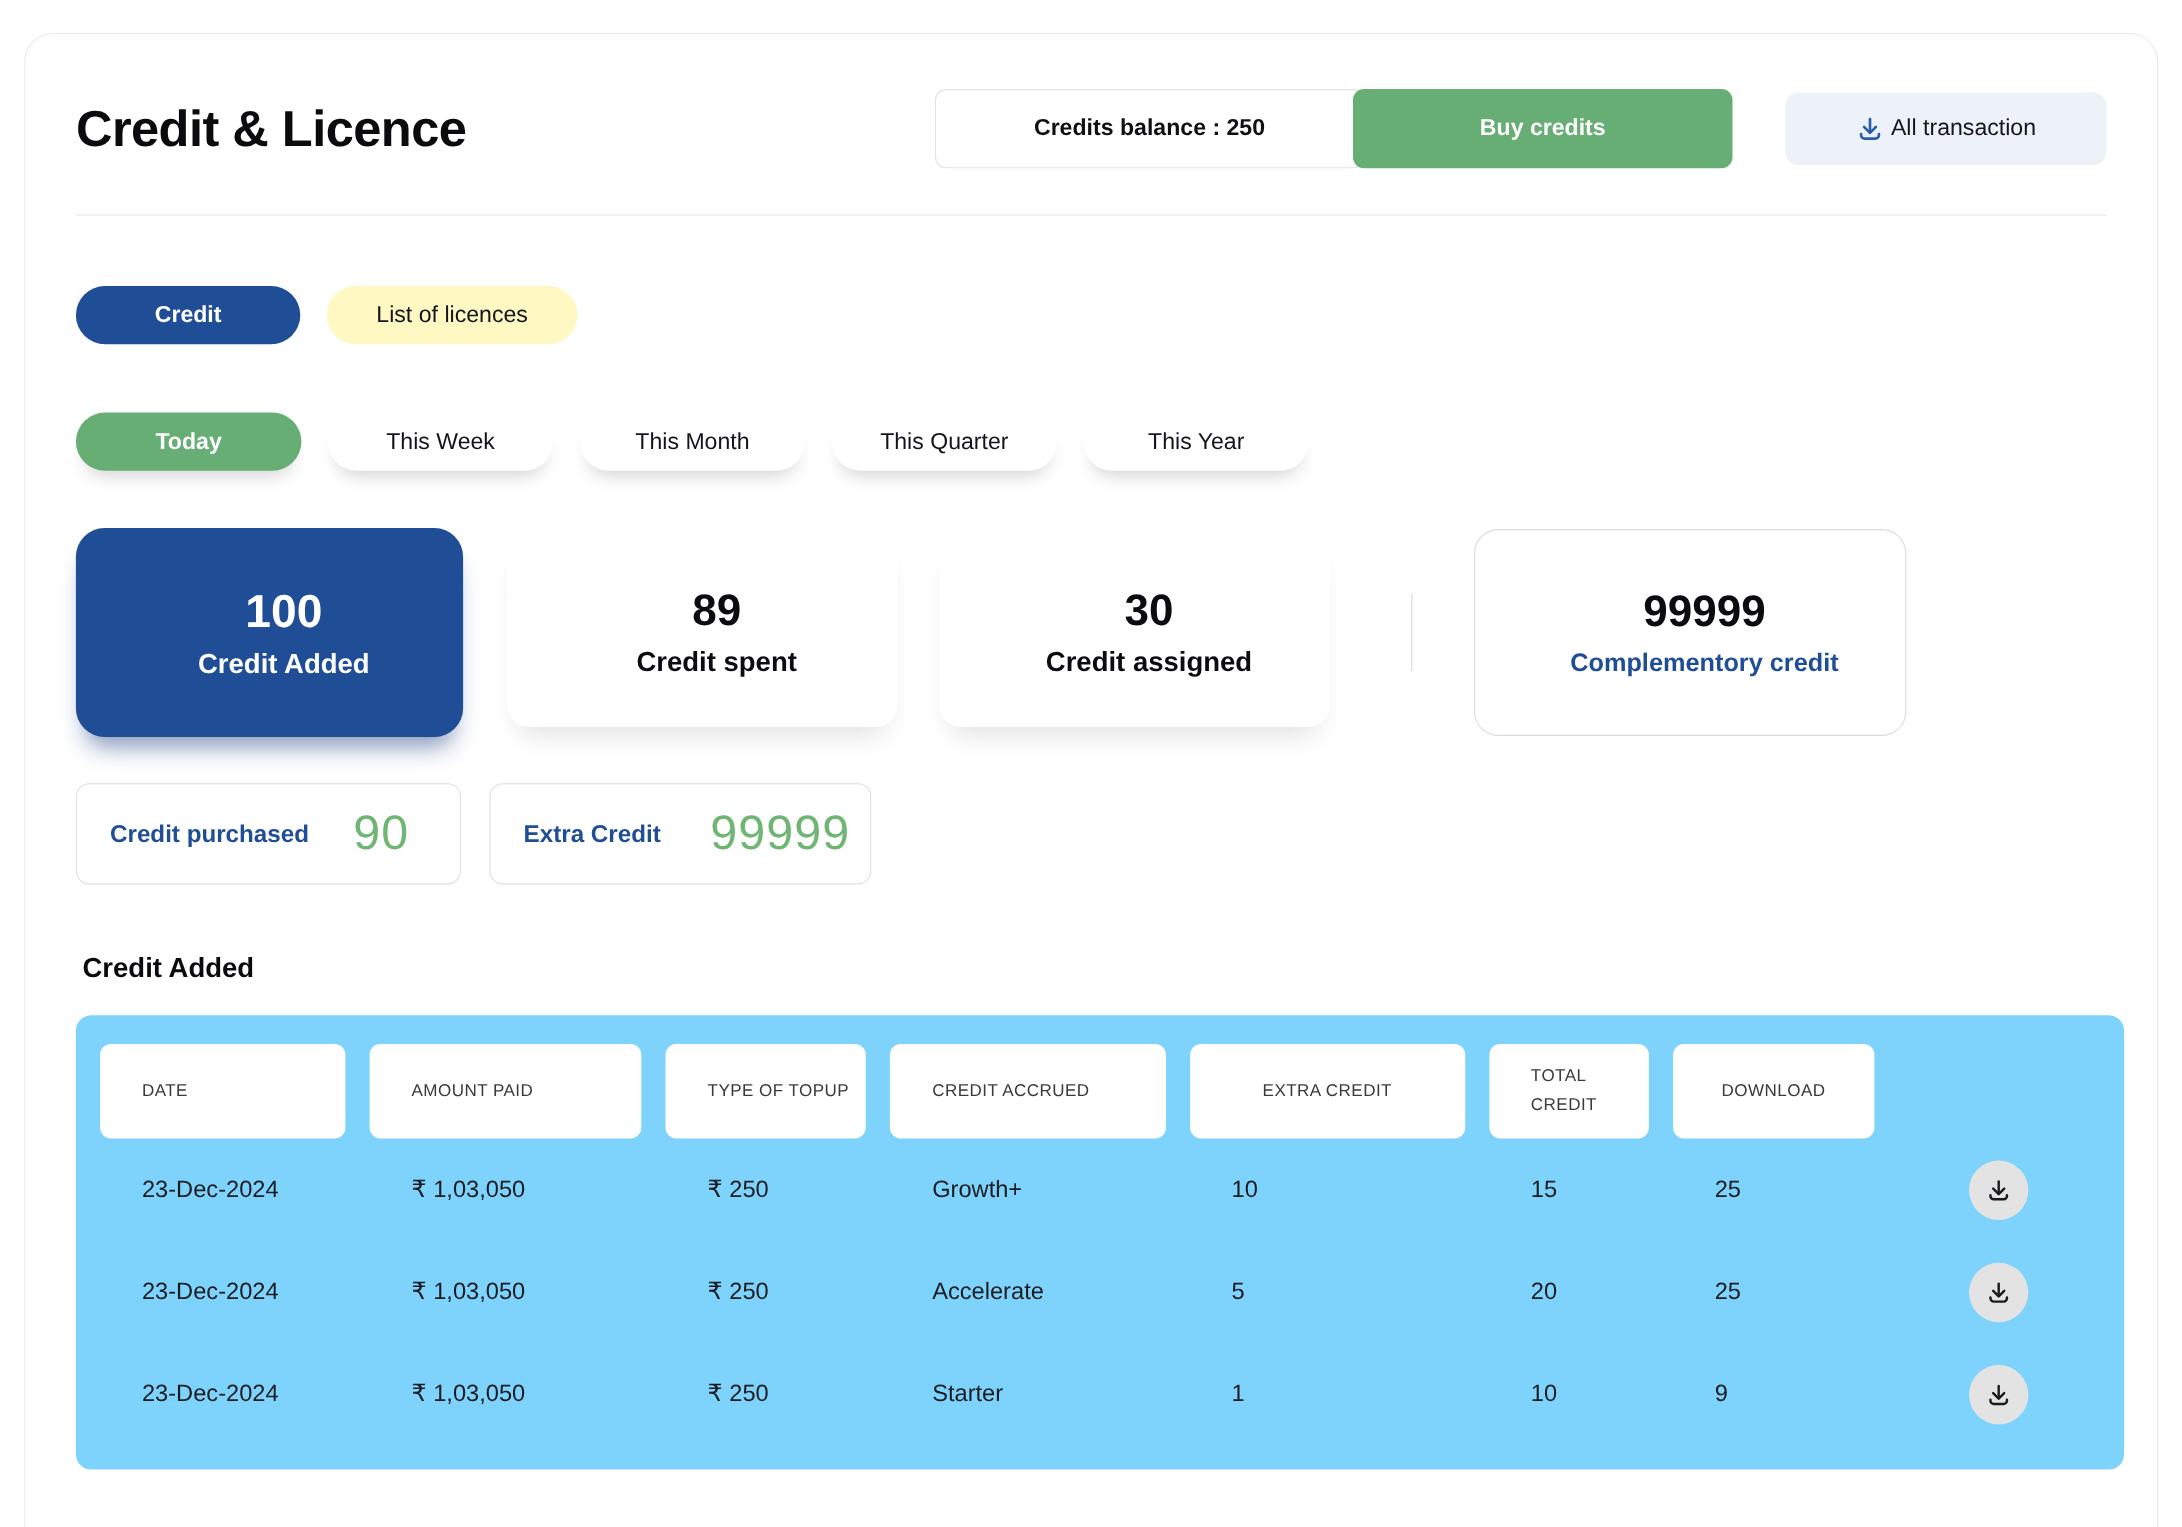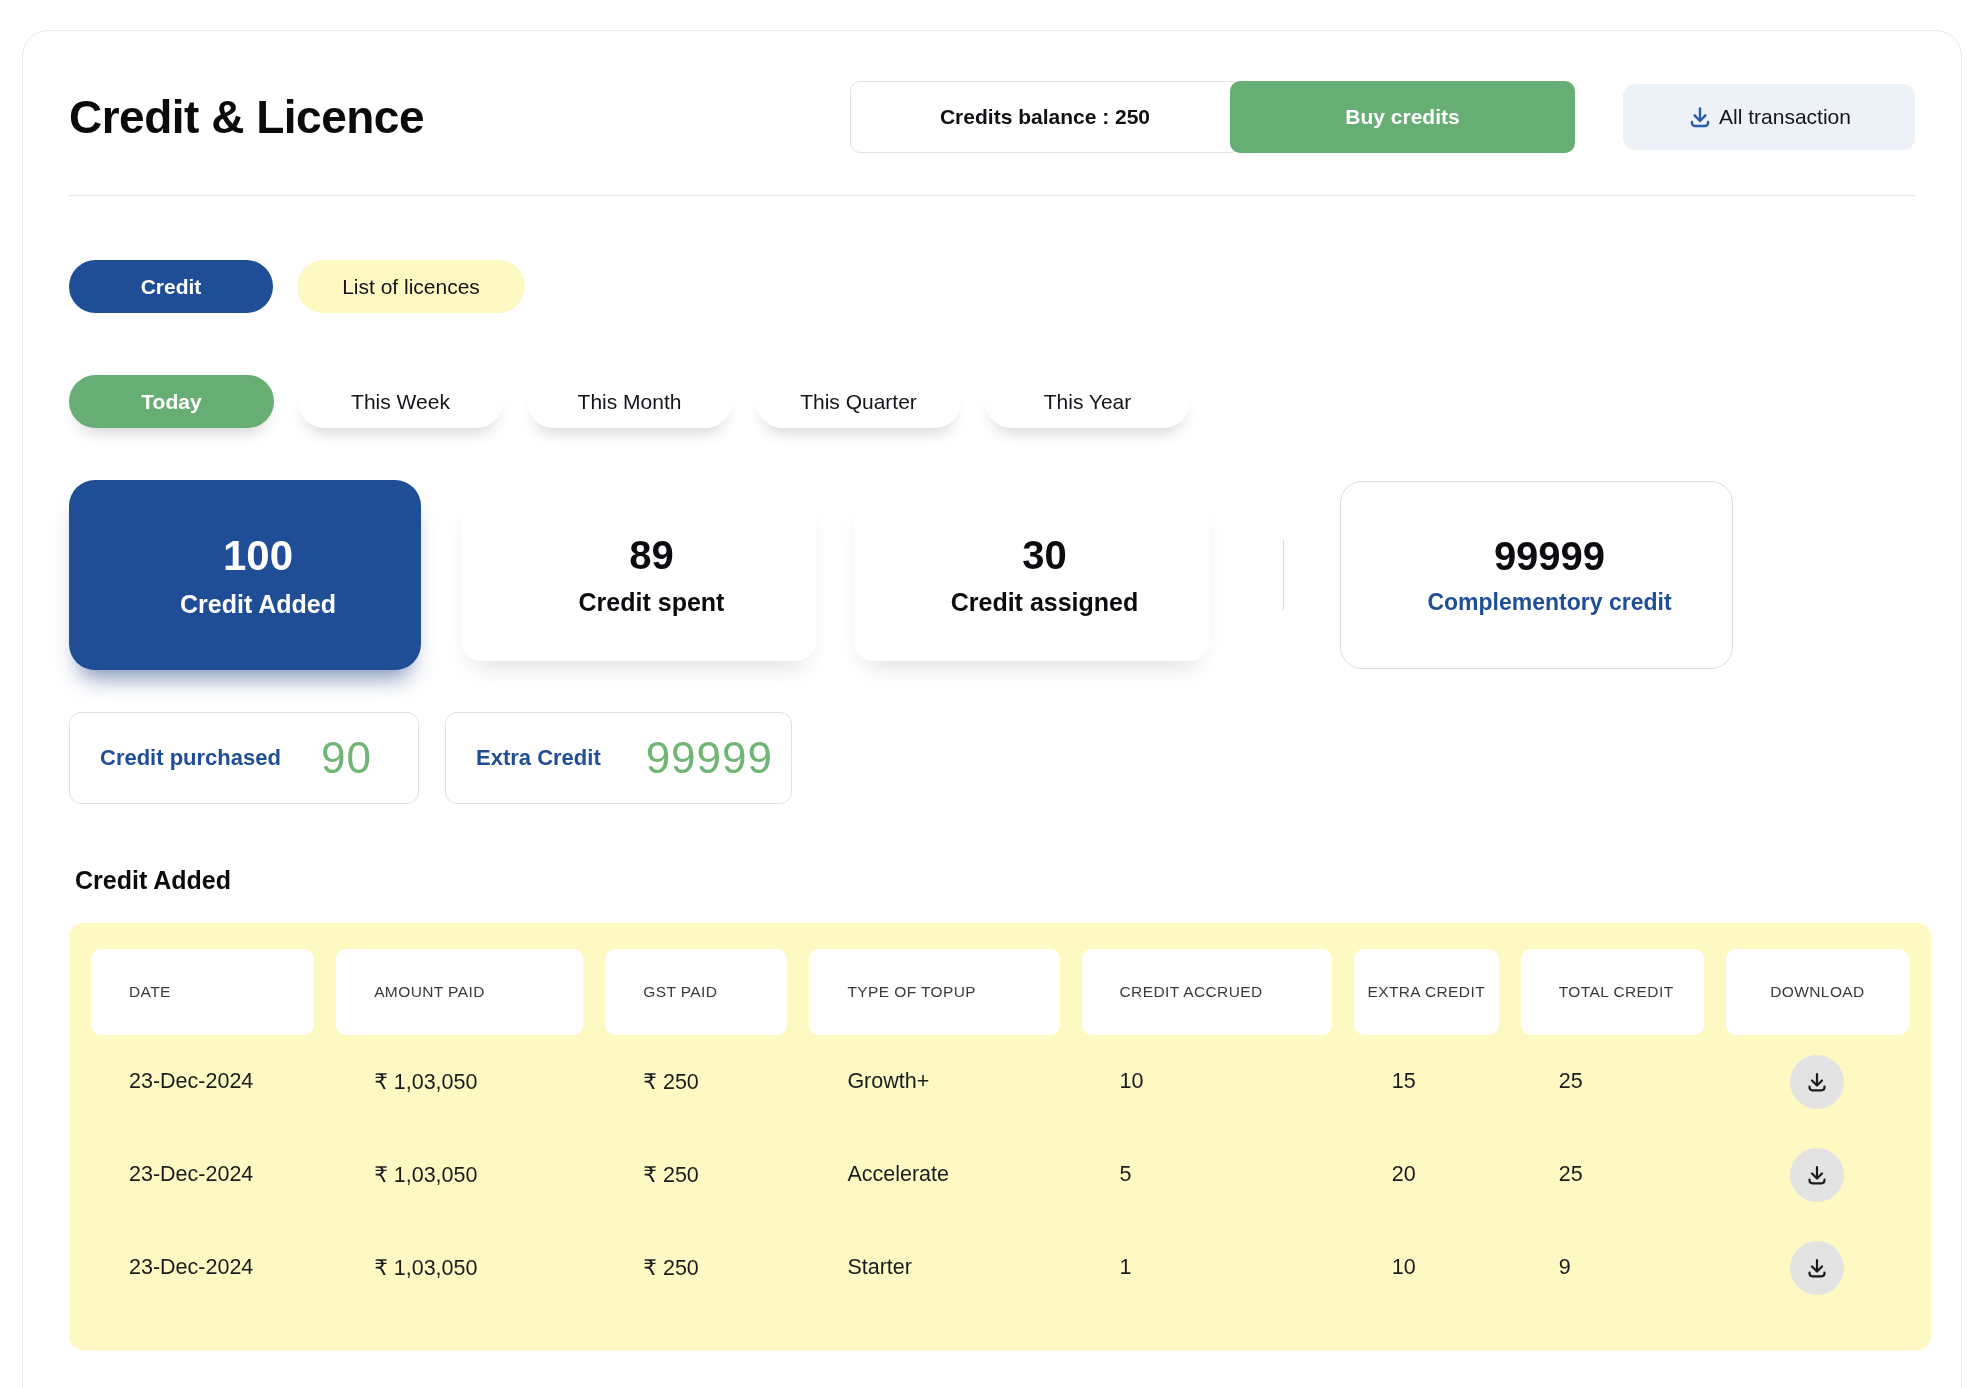--- a/index.html
+++ b/index.html
@@ -64,22 +64,22 @@
   .subcards-row { display:flex; gap:26px; margin-top:42px; }
   .sub-card { height:92px; background:#fff; border:1px solid #e0e0e0; border-radius:12px;
     display:flex; align-items:center; justify-content:space-between; }
   .sub-card.first { width:350px; padding:0 46px 0 30px; }
   .sub-card.second { width:347px; padding:0 18px 0 30px; }
   .sub-label { font-size:22px; font-weight:700; color:#1F4E96; }
   .sub-value { font-size:44px; font-weight:500; color:#6FB574; letter-spacing:1px; }
 
   
   .section-title { font-size:25px; font-weight:700; color:#0b0b0e; margin:62px 0 0 6px; }
-  .credit-table { margin-top:28px; width:1862px; background:#fef9c3; border-radius:14px;
-    padding:26px 22px 36px 22px; }
+  .credit-table { margin-top:28px; width:1862px; background:#7dd3fc; border-radius:14px;
+    padding:26px 22px 22px 22px; }
   .tgrid { display:grid; grid-template-columns:223fr 247fr 182fr 250fr 250fr 145fr 183fr 183fr;
     column-gap:22px; align-items:center; }
   .th-cell { background:#fff; border-radius:10px; min-height:86px; display:flex;
     align-items:center; padding:14px 10px 14px 38px; font-size:15.5px; font-weight:500;
     letter-spacing:.4px; color:#3a3a3a; text-transform:uppercase; line-height:1.65; }
   .th-cell.center { justify-content:center; padding-left:10px; text-align:center; }
   .t-row { height:93px; }
   .t-row:first-of-type { margin-top:14px; }
   .td-cell { padding-left:38px; font-size:21.5px; color:#1b1b1f; }
   .td-dl { display:flex; justify-content:center; padding-left:0; }
@@ -163,21 +163,20 @@
       <span class="sub-value">99999</span>
     </div>
   </div>
 
   <h2 class="section-title">Credit Added</h2>
 
   <div class="credit-table">
     <div class="tgrid">
       <div class="th-cell">Date</div>
       <div class="th-cell">Amount Paid</div>
-      <div class="th-cell">GST Paid</div>
       <div class="th-cell">Type of Topup</div>
       <div class="th-cell">Credit Accrued</div>
       <div class="th-cell center">Extra Credit</div>
       <div class="th-cell">Total Credit</div>
       <div class="th-cell center">Download</div>
     </div>
 
     <div class="tgrid t-row">
       <div class="td-cell">23-Dec-2024</div>
       <div class="td-cell">₹ 1,03,050</div>

